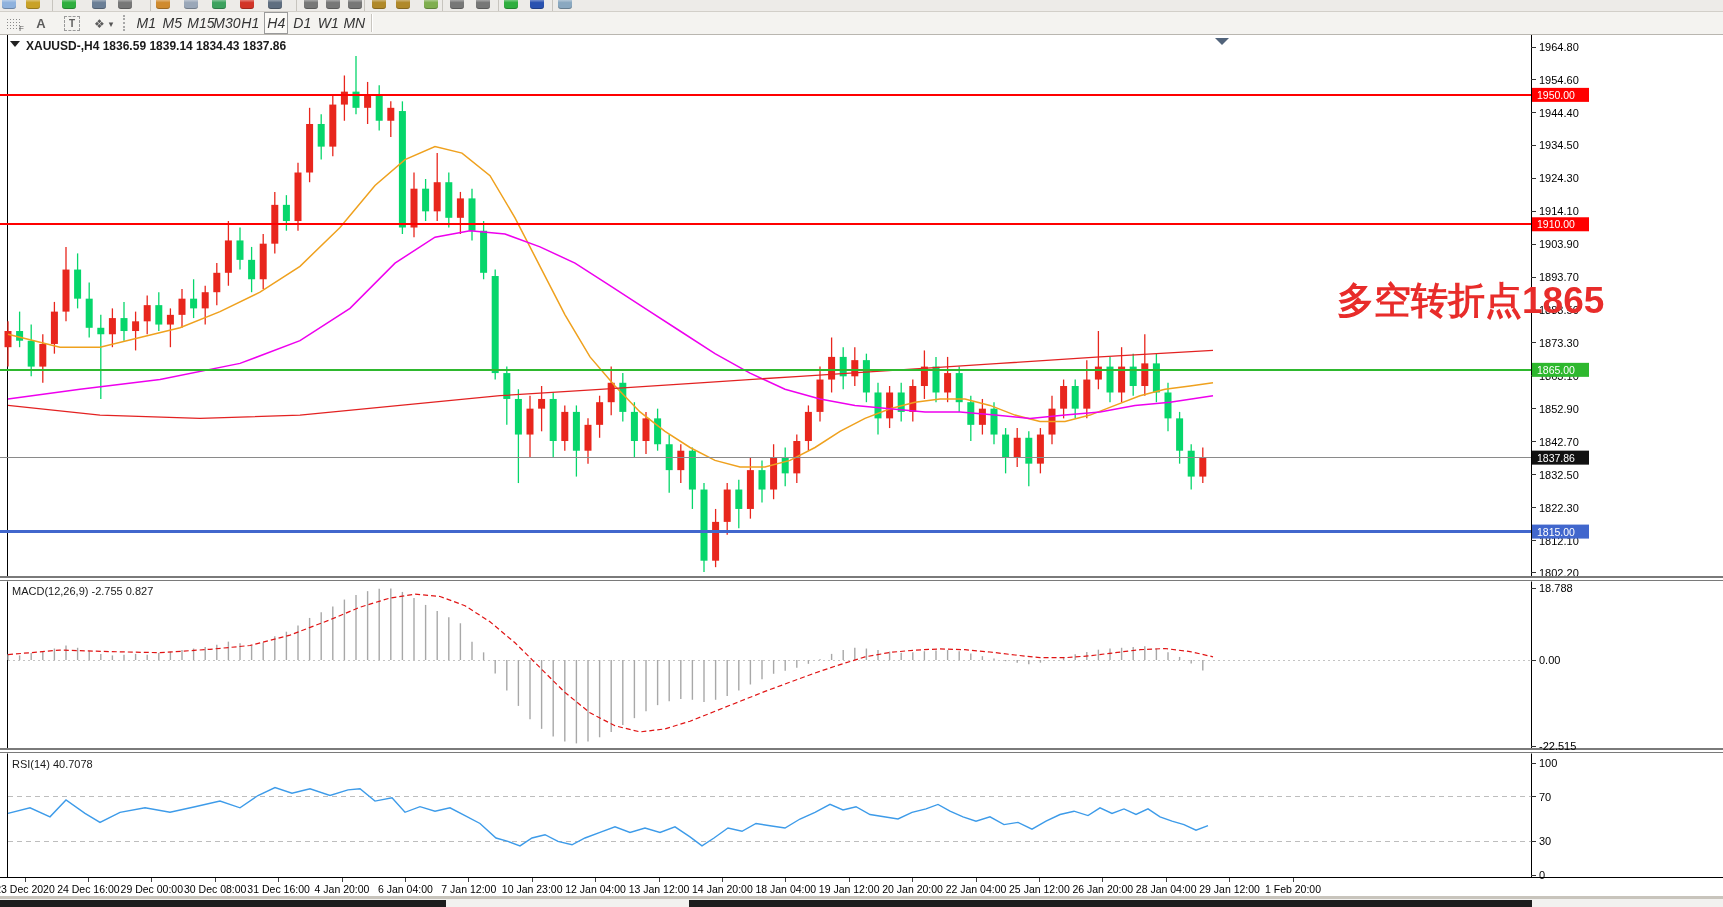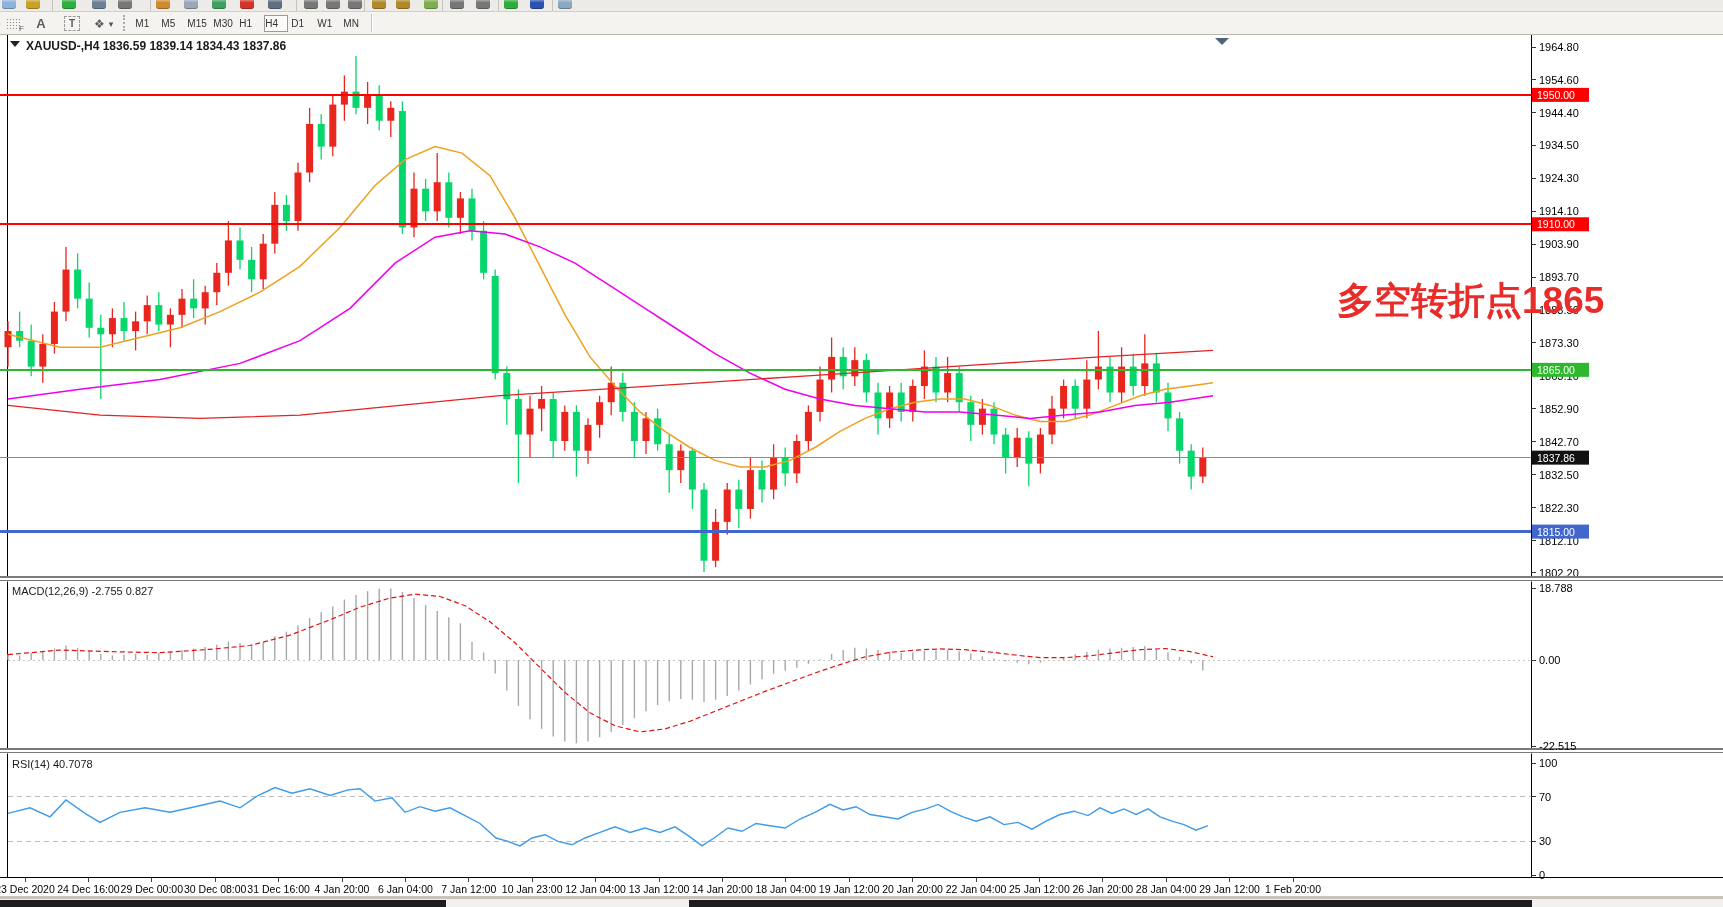--- a/index.html
+++ b/index.html
@@ -19,22 +19,22 @@
         background-image:radial-gradient(#8a8a8a 0.8px, transparent 0.9px);
         background-size:3px 3px;}
   .grid-icon i{position:absolute;right:-4px;bottom:-3px;font-style:normal;font-size:8px;color:#555;}
   .a-icon{width:22px;font-weight:bold;margin-left:10px;}
   .t-icon{width:14px;height:13px;border:1px dashed #9a9a9a;font-size:10px;font-weight:bold;
         margin-left:12px;display:flex;align-items:center;justify-content:center;}
   .d-icon{margin-left:14px;font-size:12px;}
   .caret{font-size:9px;color:#555;margin-left:4px;}
   .dotsep{height:16px;border-left:2px dotted #a8a8a8;margin-left:10px;}
   .tfs{display:flex;margin-left:8px;}
-  .tf{width:22px;text-align:left;font-size:10px;color:#333;padding:2px 0;margin:0 1px;
-      border:1px solid transparent;cursor:default;}
+  .tf{width:22px;text-align:center;font-size:14px;color:#333;padding:2px 0;margin:0 1px;
+      border:1px solid transparent;cursor:default;font-style:italic;}
   .tf.active{background:#fbfaf7;border:1px solid #9a9a9a;}
   .vsep{height:18px;border-left:1px solid #c9c6c0;border-right:1px solid #ffffff;margin-left:4px;}
   
   .t-title{font-family:"Liberation Sans",sans-serif;font-size:12px;font-weight:600;fill:#1a1a1a;}
   .t-label{font-family:"Liberation Sans",sans-serif;font-size:11px;fill:#1a1a1a;}
   .t-axis{font-family:"Liberation Sans",sans-serif;font-size:11px;fill:#000;}
   .t-time{font-family:"Liberation Sans",sans-serif;font-size:10.5px;fill:#000;}
   .t-flag{font-family:"Liberation Sans",sans-serif;font-size:10.5px;fill:#fff;}
   .t-annot{font-family:"Liberation Sans",sans-serif;font-size:37px;font-weight:600;}
   

